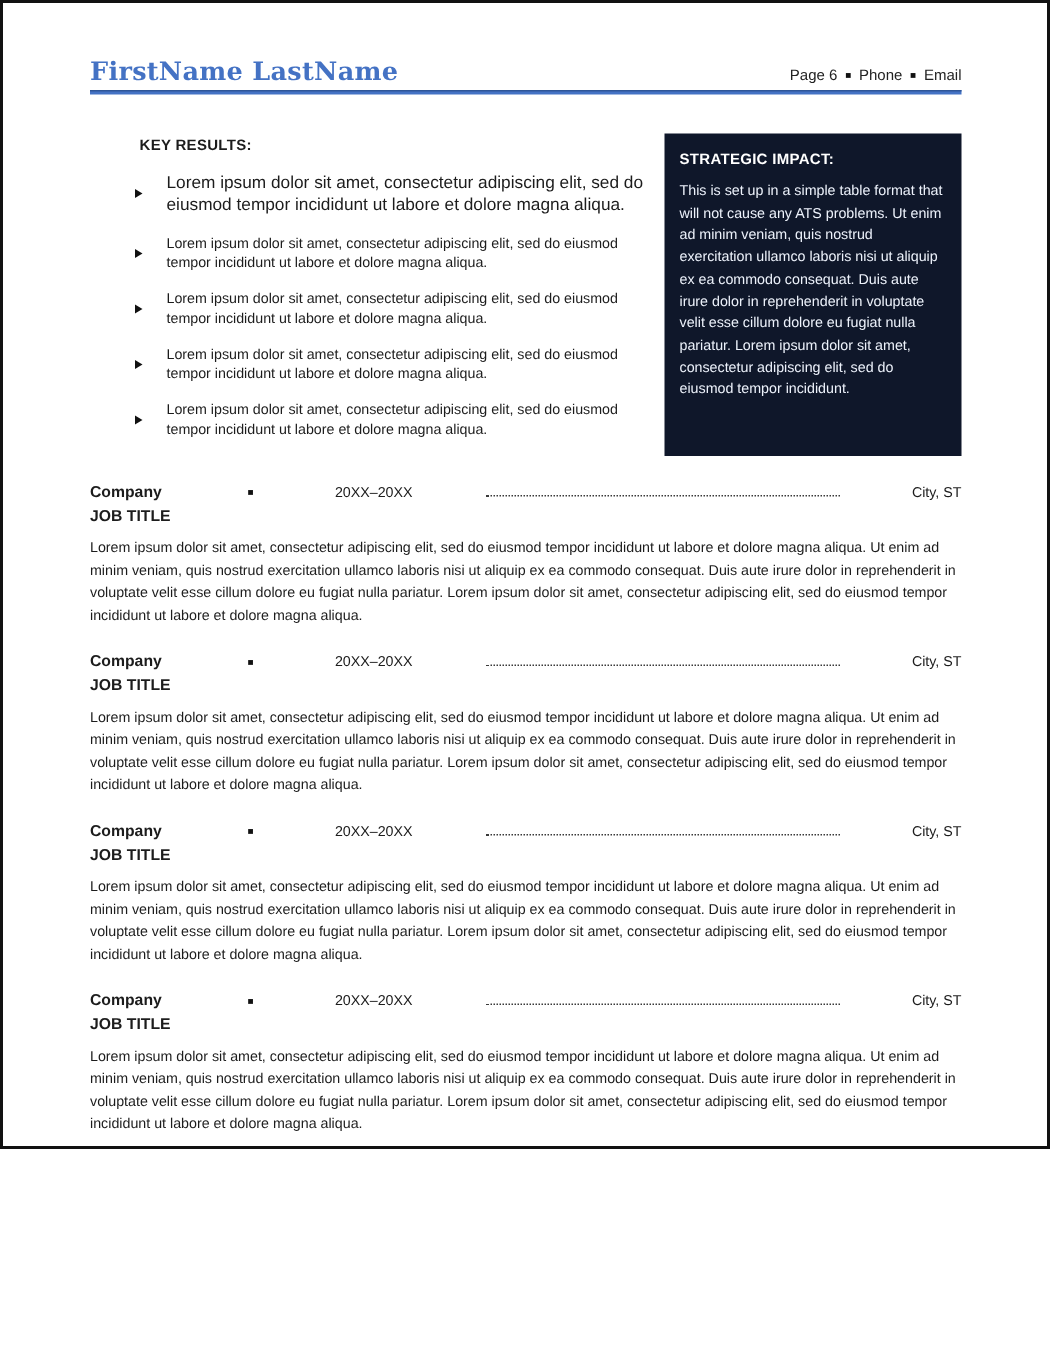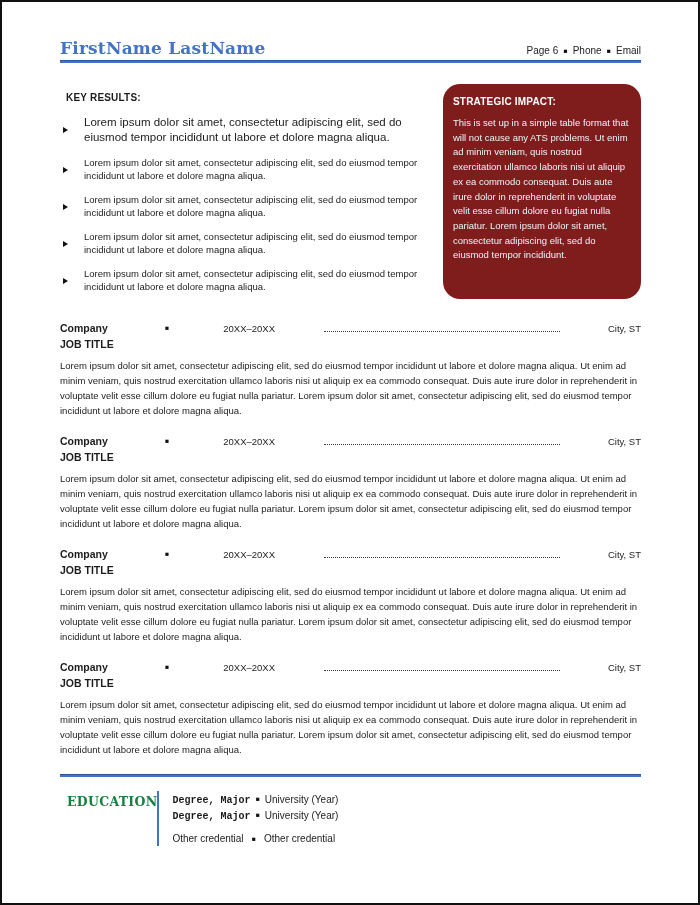--- a/index.html
+++ b/index.html
@@ -1,21 +1,21 @@
 <!DOCTYPE html>
 <html><head>
 <meta charset="utf-8">
 <style>
   * { box-sizing: border-box; }
   html, body { margin: 0; padding: 0; background: #ffffff; }
 
   .page {
     position: relative;
     width: 700px;
-    height: 905px;
+    height: 766px;
     border: 2px solid #111111;
     background: #ffffff;
     padding: 36px 57px 0 58px;
     font-family: "Liberation Sans", sans-serif;
     color: #1c1c1c;
     overflow: hidden;
   }
 
   
   .header-row {
@@ -48,21 +48,22 @@
     margin-top: 2px;
     height: 3px;
     background: #4472C4;
     border-top: 1px solid #2E5597;
   }
 
   
   .top-section {
     display: flex;
     margin-top: 16px;
-    align-items: center;
+    align-items: flex-end;
+    margin-left: 27px;
   }
   .key-results { flex: 1 1 auto; padding-right: 14px; }
   .kr-heading {
     font-size: 10px;
     font-weight: bold;
     margin: 13px 0 0 6px;
     letter-spacing: 0.2px;
   }
   .kr-list { margin-top: 12px; }
   .kr-item { display: flex; margin-bottom: 11px; }
@@ -78,23 +79,22 @@
     border-left: 5px solid #111111;
     border-top: 3.5px solid transparent;
     border-bottom: 3.5px solid transparent;
   }
   .kr-text { font-size: 9.5px; line-height: 13px; }
   .kr-item.lead .kr-text { font-size: 11.5px; line-height: 15px; }
 
   .impact-box {
     flex: 0 0 198px;
     height: 215px;
-    background: #7f1d1d;
+    background: #0f172a;
     padding: 12px 11px 8px 10px;
-    border-radius: 17px;
   }
   .impact-heading {
     color: #ffffff;
     font-size: 10px;
     font-weight: bold;
     letter-spacing: 0.2px;
   }
   .impact-body {
     margin-top: 9px;
     color: #EDF2FB;

